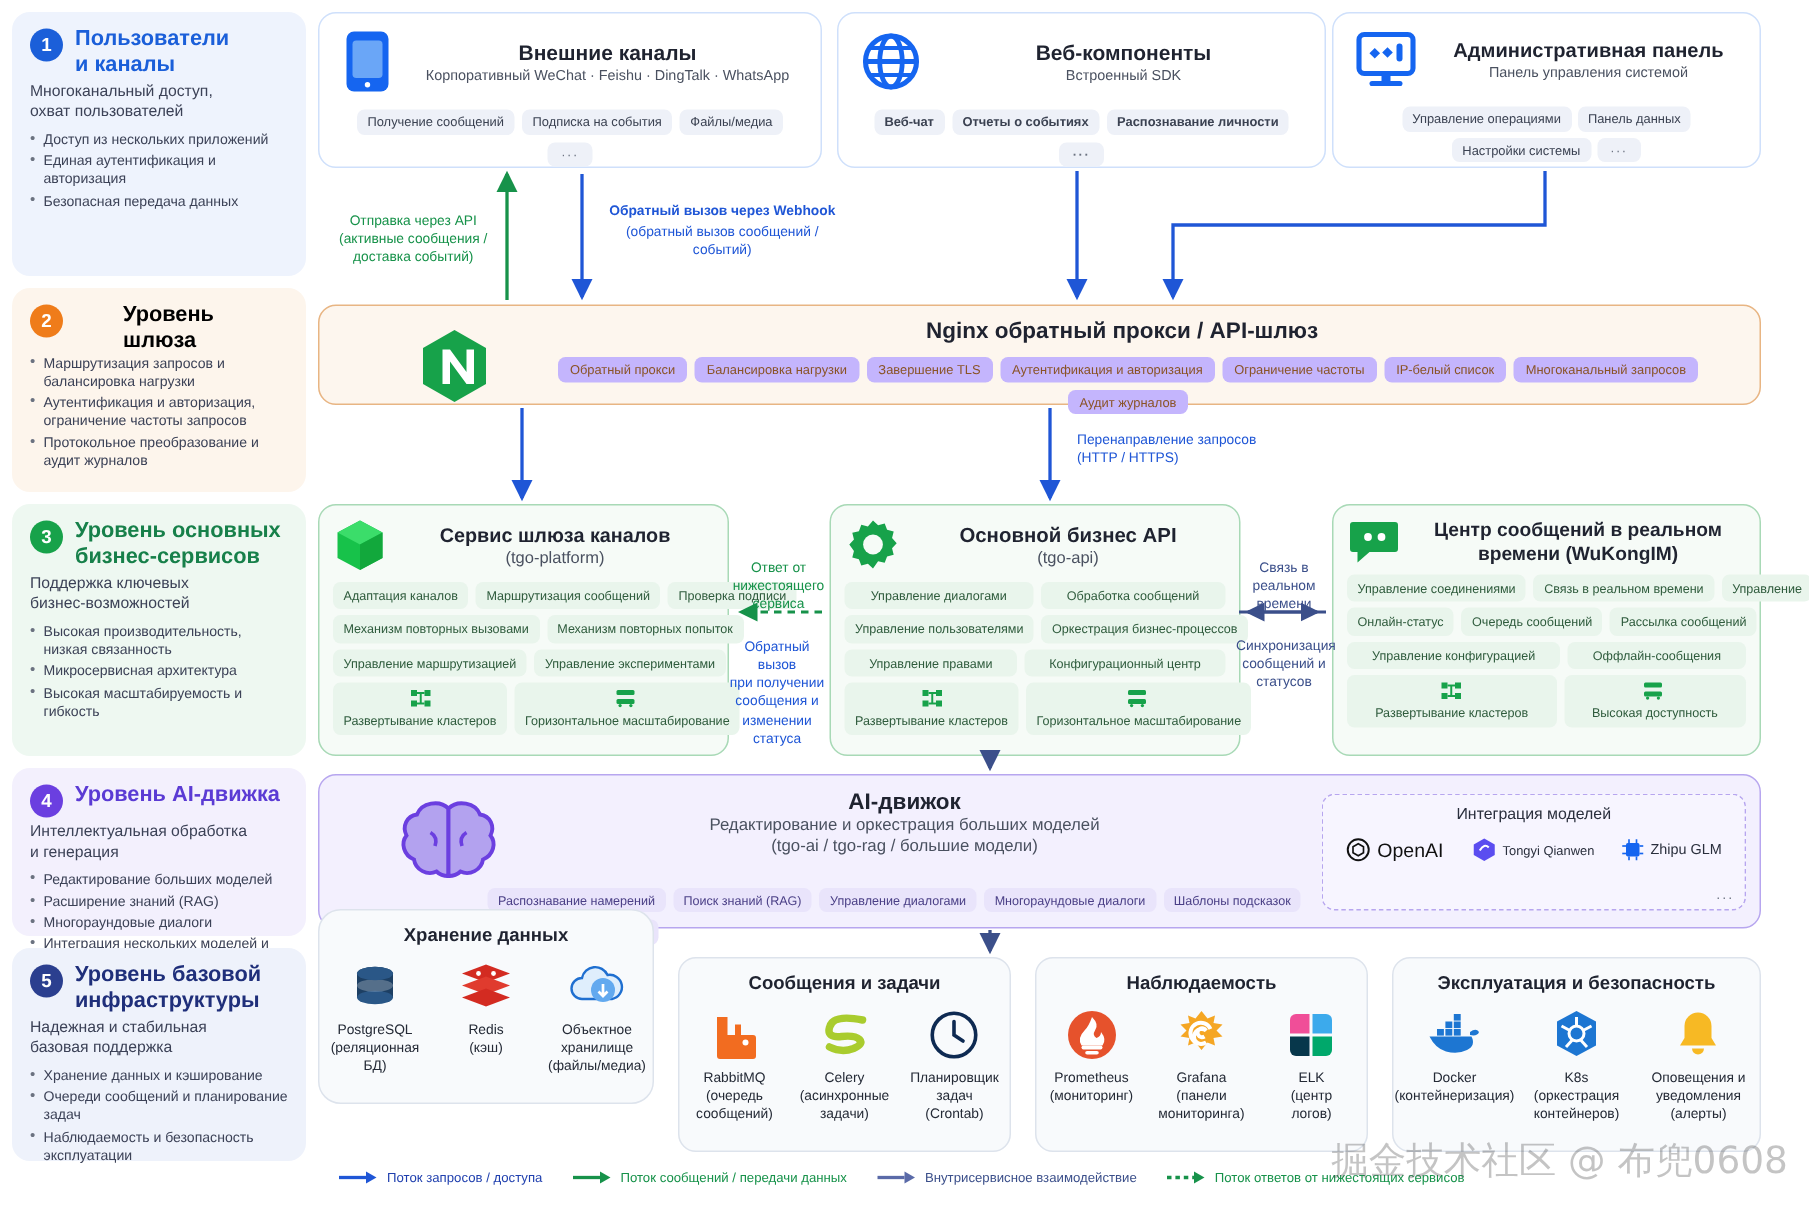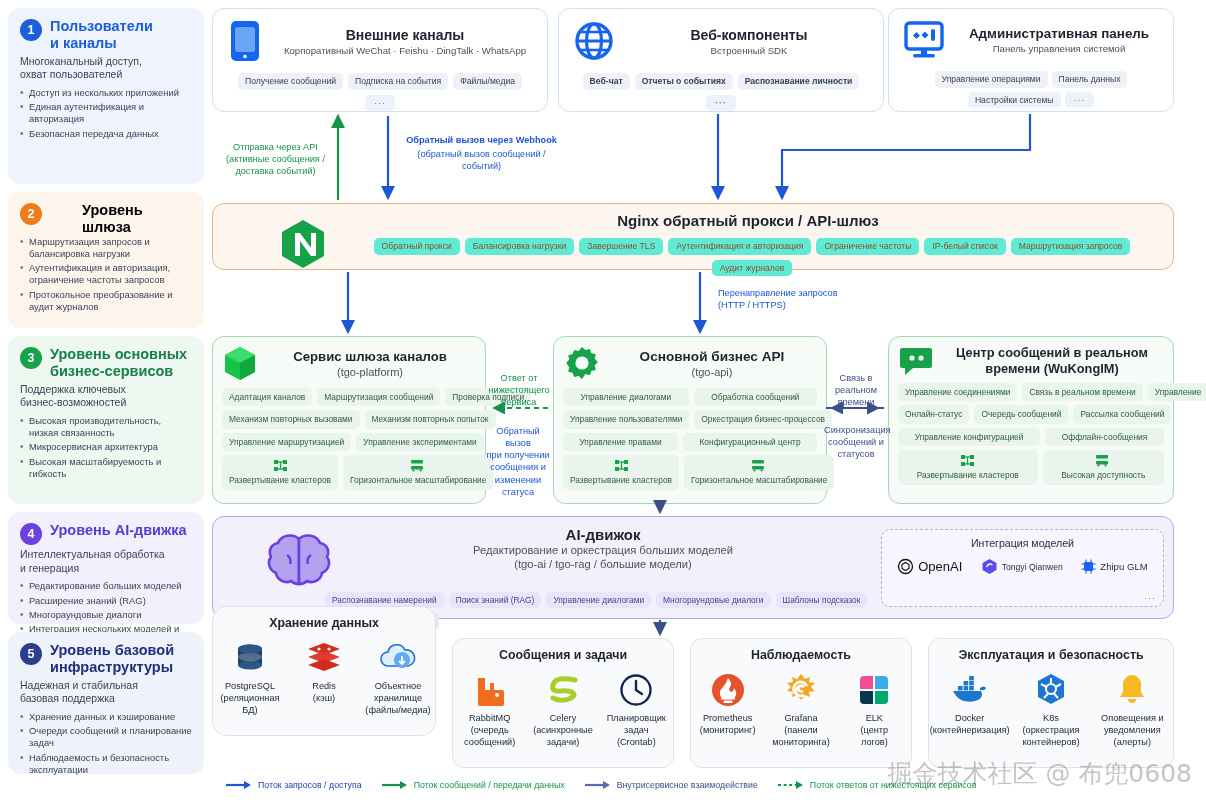--- a/index.html
+++ b/index.html
@@ -52,21 +52,21 @@
   .toprow-card { top:8px; height:104px; border:1.4px solid #cfe0fb; }
   .toprow-inner { display:flex; align-items:center; gap:10px; padding:9px 12px 0 12px; }
   .toprow-txt { flex:1; }
 
   
   .gateway {
     position:absolute; left:212px; top:203px; width:962px; height:67px;
     background:#fdf6ee; border:1.4px solid #e8b583; border-radius:12px;
   }
   .gw-chip {
-    background:#5eead4; color:#8a5326; border-radius:5px;
+    background:#c4b5fd; color:#8a5326; border-radius:5px;
     font-size:8.6px; padding:4px 8px; white-space:nowrap; line-height:1;
   }
 
   
   .svc { background:#f6fbf7; border:1.4px solid #a8d9b6; border-radius:12px; }
   .svc-chip {
     background:#e9f5ec; color:#2e5b3c; border-radius:5px;
     font-size:8.4px; padding:5px 7px; white-space:nowrap; line-height:1;
     flex:1 1 auto; text-align:center;
   }
@@ -284,21 +284,21 @@
     <div style="position:absolute; left:120px; right:10px; top:8px; text-align:center;">
       <div class="card-title" style="font-size:15px;">Nginx обратный прокси / API-шлюз</div>
     </div>
     <div class="chips" style="position:absolute; left:130px; right:12px; top:34px; gap:5px;">
       <span class="gw-chip">Обратный прокси</span>
       <span class="gw-chip">Балансировка нагрузки</span>
       <span class="gw-chip">Завершение TLS</span>
       <span class="gw-chip">Аутентификация и авторизация</span>
       <span class="gw-chip">Ограничение частоты</span>
       <span class="gw-chip">IP-белый список</span>
-      <span class="gw-chip">Маршрутизация запросов</span>
+      <span class="gw-chip">Многоканальный запросов</span>
       <span class="gw-chip">Аудит журналов</span>
     </div>
   </div>
 
   <div class="card svc" style="left:212px; top:336px; width:274px; height:168px;">
     <div style="display:flex; align-items:center; gap:8px; padding:8px 10px 0 10px;">
       <span>
         <svg width="34" height="36" viewBox="0 0 34 36">
           <polygon points="17,2 32,10 32,27 17,35 2,27 2,10" fill="#17c24a"></polygon>
           <polygon points="17,2 32,10 17,18 2,10" fill="#3bdd6a"></polygon>

